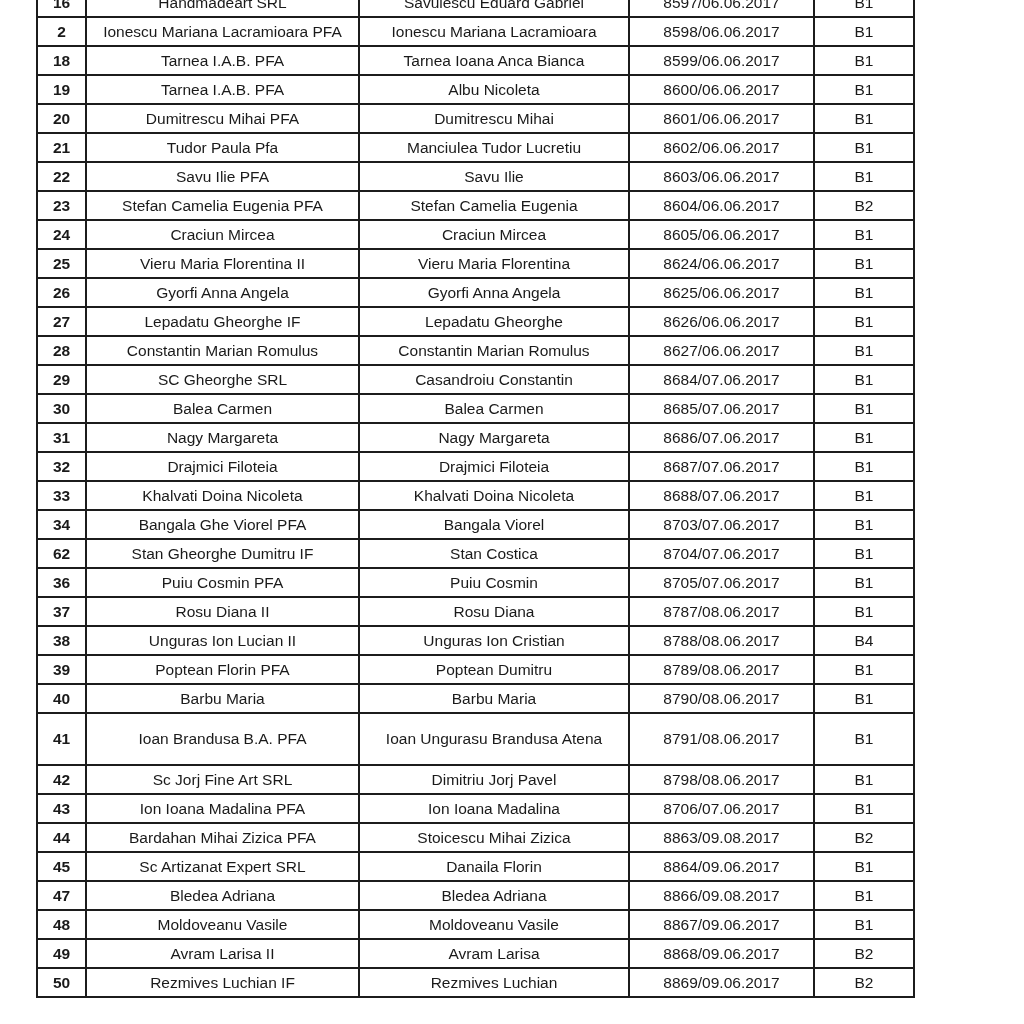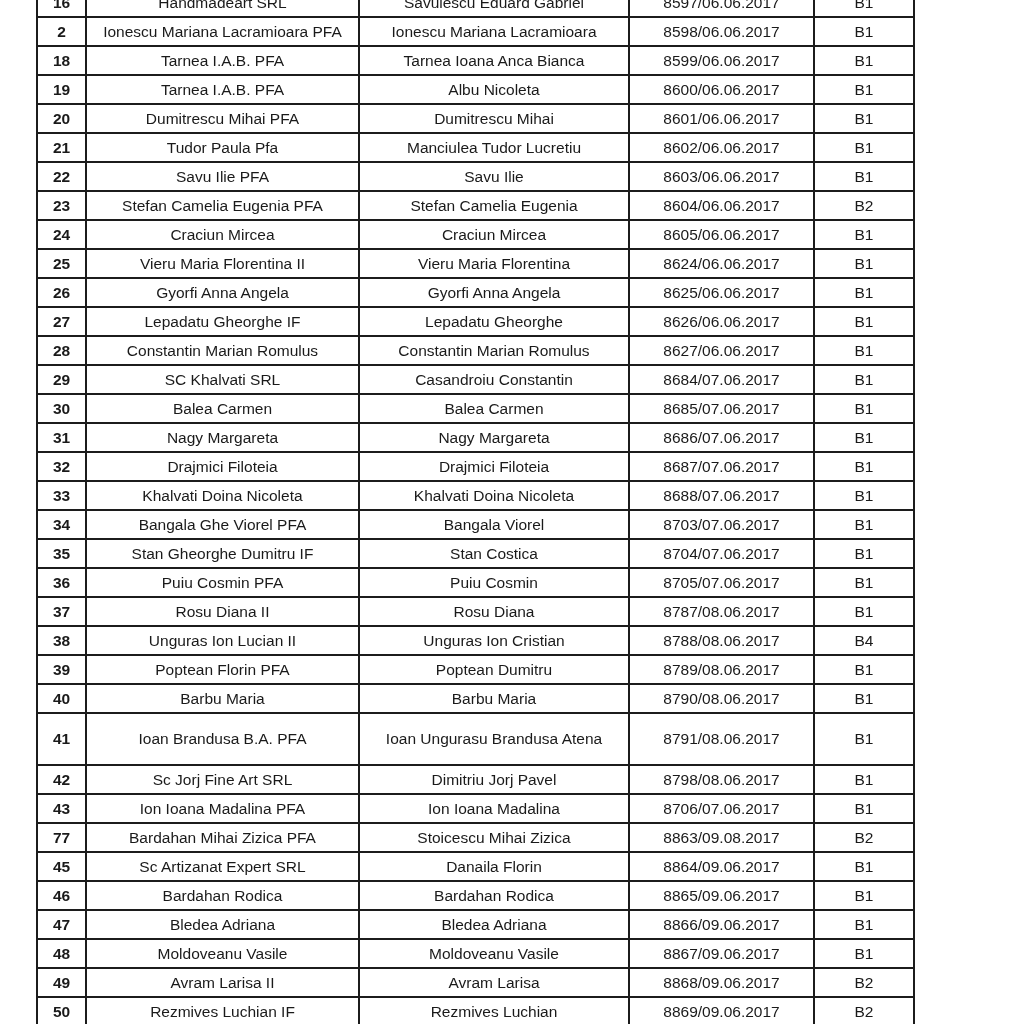--- a/index.html
+++ b/index.html
@@ -150,21 +150,21 @@
   </tr>
         <tr>
     <td class="c-no">28</td>
     <td class="c-entity">Constantin Marian Romulus</td>
     <td class="c-person">Constantin Marian Romulus</td>
     <td class="c-number">8627/06.06.2017</td>
     <td class="c-code">B1</td>
   </tr>
         <tr>
     <td class="c-no">29</td>
-    <td class="c-entity">SC Khalvati SRL</td>
+    <td class="c-entity">SC Gheorghe SRL</td>
     <td class="c-person">Casandroiu Constantin</td>
     <td class="c-number">8684/07.06.2017</td>
     <td class="c-code">B1</td>
   </tr>
         <tr>
     <td class="c-no">30</td>
     <td class="c-entity">Balea Carmen</td>
     <td class="c-person">Balea Carmen</td>
     <td class="c-number">8685/07.06.2017</td>
     <td class="c-code">B1</td>
@@ -191,21 +191,21 @@
     <td class="c-code">B1</td>
   </tr>
         <tr>
     <td class="c-no">34</td>
     <td class="c-entity">Bangala Ghe Viorel PFA</td>
     <td class="c-person">Bangala Viorel</td>
     <td class="c-number">8703/07.06.2017</td>
     <td class="c-code">B1</td>
   </tr>
         <tr>
-    <td class="c-no">35</td>
+    <td class="c-no">62</td>
     <td class="c-entity">Stan Gheorghe Dumitru IF</td>
     <td class="c-person">Stan Costica</td>
     <td class="c-number">8704/07.06.2017</td>
     <td class="c-code">B1</td>
   </tr>
         <tr>
     <td class="c-no">36</td>
     <td class="c-entity">Puiu Cosmin PFA</td>
     <td class="c-person">Puiu Cosmin</td>
     <td class="c-number">8705/07.06.2017</td>
@@ -255,45 +255,38 @@
     <td class="c-code">B1</td>
   </tr>
         <tr>
     <td class="c-no">43</td>
     <td class="c-entity">Ion Ioana Madalina PFA</td>
     <td class="c-person">Ion Ioana Madalina</td>
     <td class="c-number">8706/07.06.2017</td>
     <td class="c-code">B1</td>
   </tr>
         <tr>
-    <td class="c-no">77</td>
+    <td class="c-no">44</td>
     <td class="c-entity">Bardahan Mihai Zizica PFA</td>
     <td class="c-person">Stoicescu Mihai Zizica</td>
     <td class="c-number">8863/09.08.2017</td>
     <td class="c-code">B2</td>
   </tr>
         <tr>
     <td class="c-no">45</td>
     <td class="c-entity">Sc Artizanat Expert SRL</td>
     <td class="c-person">Danaila Florin</td>
     <td class="c-number">8864/09.06.2017</td>
     <td class="c-code">B1</td>
   </tr>
         <tr>
-    <td class="c-no">46</td>
-    <td class="c-entity">Bardahan Rodica</td>
-    <td class="c-person">Bardahan Rodica</td>
-    <td class="c-number">8865/09.06.2017</td>
-    <td class="c-code">B1</td>
-  </tr>
-        <tr>
     <td class="c-no">47</td>
     <td class="c-entity">Bledea Adriana</td>
     <td class="c-person">Bledea Adriana</td>
-    <td class="c-number">8866/09.06.2017</td>
+    <td class="c-number">8866/09.08.2017</td>
     <td class="c-code">B1</td>
   </tr>
         <tr>
     <td class="c-no">48</td>
     <td class="c-entity">Moldoveanu Vasile</td>
     <td class="c-person">Moldoveanu Vasile</td>
     <td class="c-number">8867/09.06.2017</td>
     <td class="c-code">B1</td>
   </tr>
         <tr>

